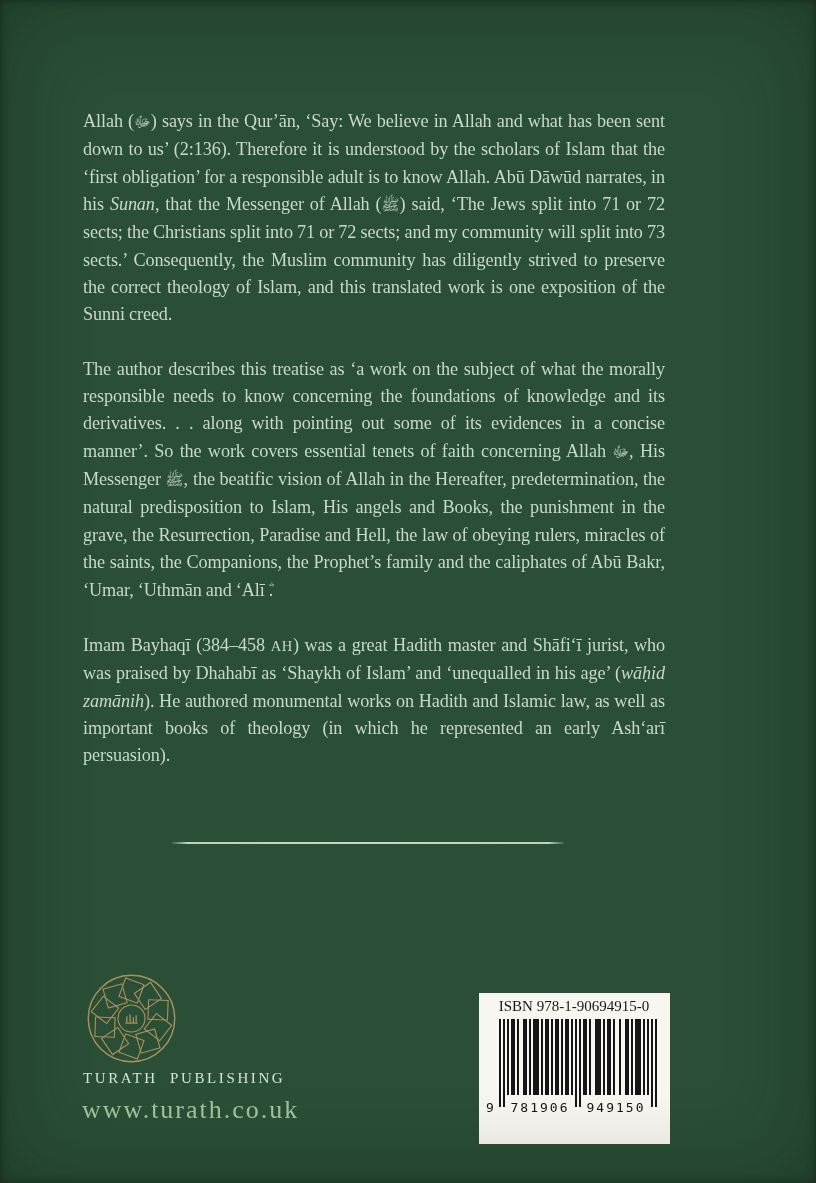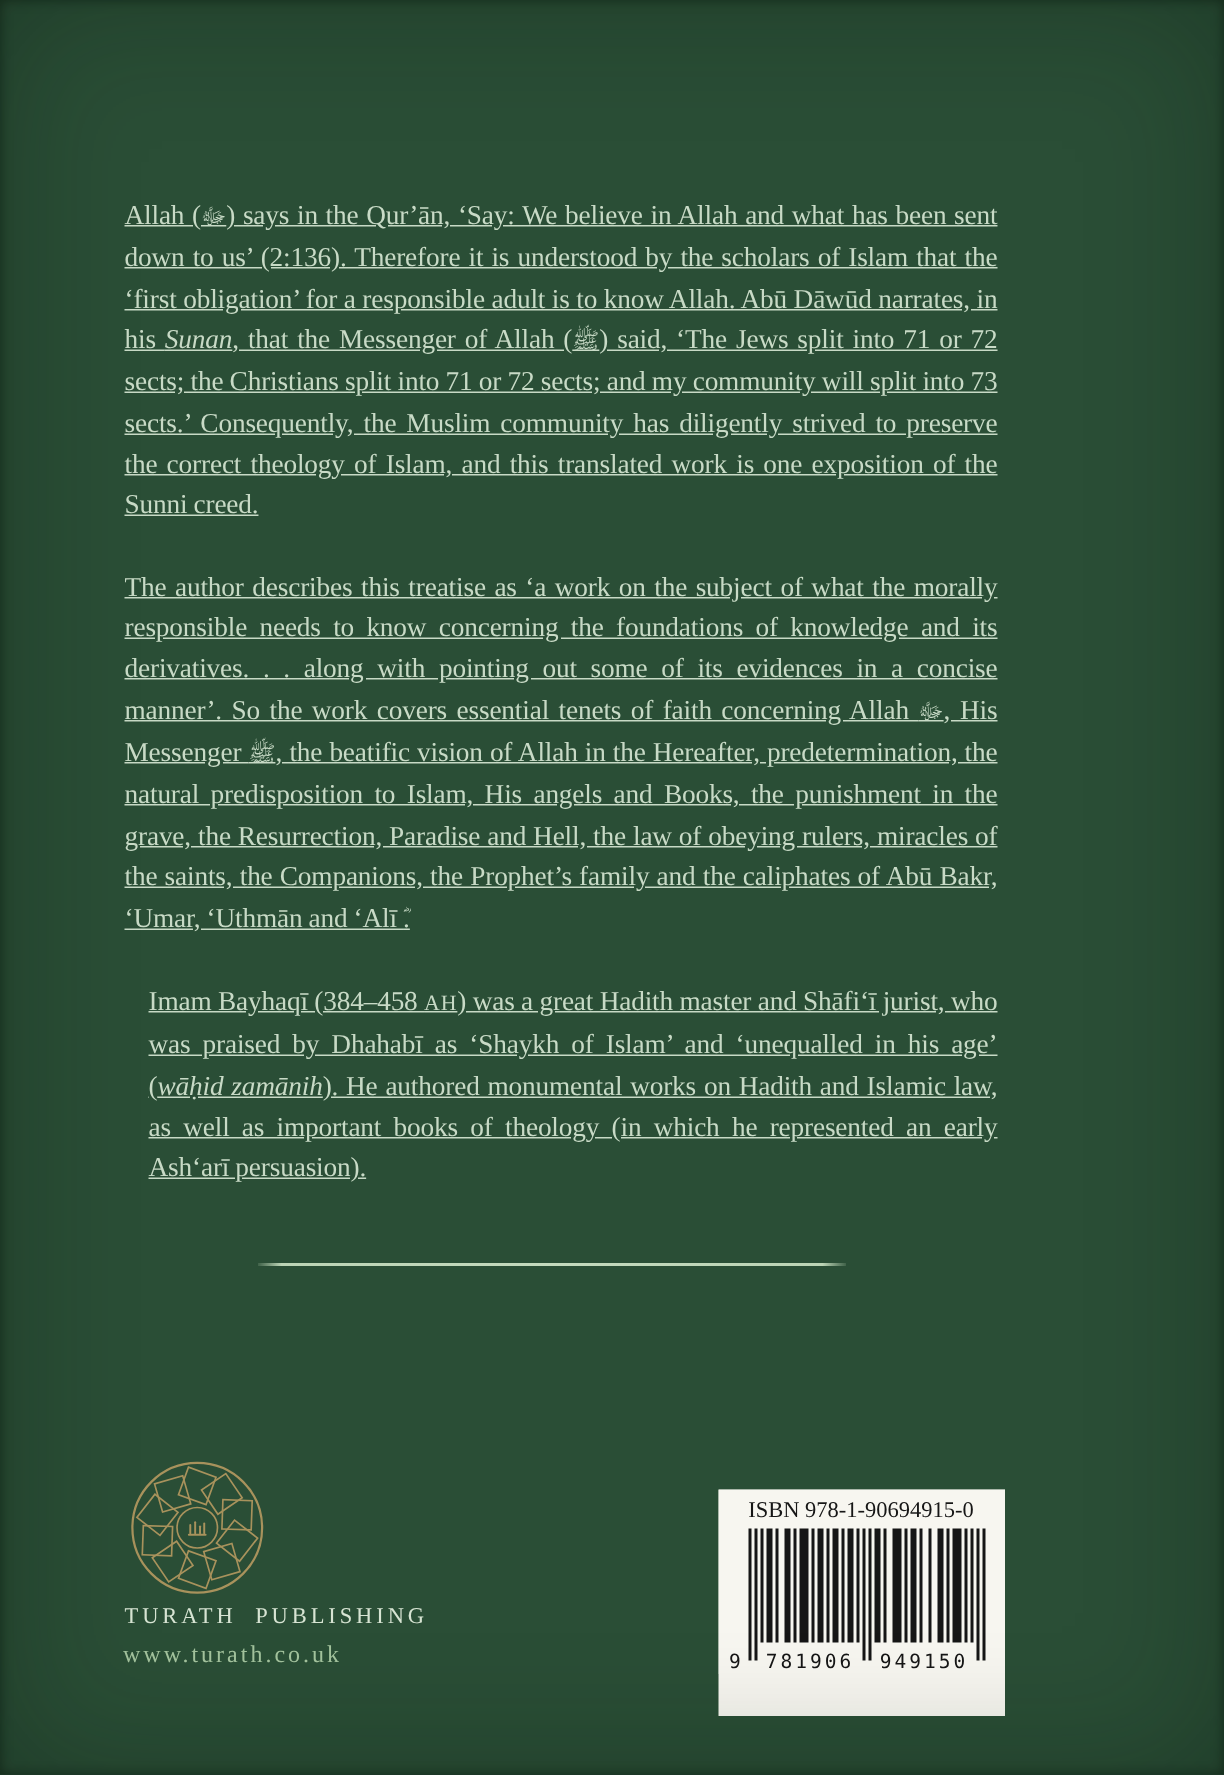--- a/index.html
+++ b/index.html
@@ -12,30 +12,30 @@
     font-family:"Liberation Serif","DejaVu Serif",serif;
   }
   
   .page::after{
     content:"";
     position:absolute;inset:0;
     box-shadow:inset 0 0 90px rgba(8,22,13,.32), inset 0 0 8px rgba(8,22,13,.55);
     pointer-events:none;
   }
   .cover-text{
-    position:absolute;left:83px;top:130px;width:582px;
+    position:absolute;left:83px;top:108px;width:582px;
     color:#c8dac6;
     font-size:18.2px;line-height:27.35px;
-    letter-spacing:-0.1px;word-spacing:-0.4px;text-decoration:underline;
+    letter-spacing:-0.1px;word-spacing:-0.4px;
   }
   .cover-text p{
     margin:0 0 27px 0;
     text-align:justify;
   }
-  .cover-text p:last-child{margin-bottom:0;margin-left:16px;}
+  .cover-text p:last-child{margin-bottom:0;}
   .cover-text em{font-style:italic;}
   .cover-text .hon{
     font-family:"DejaVu Sans","Liberation Serif",serif;
     font-size:0.82em;
   }
   .cover-text .sc{
     font-size:0.8em;
     letter-spacing:0.6px;
   }
   .divider{
@@ -49,21 +49,21 @@
   }
   .publisher-name{
     position:absolute;left:83px;top:1070px;
     color:#d7e4d3;
     font-size:15px;letter-spacing:2.6px;word-spacing:6px;
     font-weight:normal;
   }
   .website{
     position:absolute;left:82px;top:1095px;
     color:#a3c39d;
-    font-size:16px;letter-spacing:2px;
+    font-size:26px;letter-spacing:2px;
   }
   .barcode-box{
     position:absolute;left:479px;top:993px;width:191px;height:151px;
     background:#f7f6f0;
   }
   .barcode-box svg{display:block;width:191px;height:123px;}
 </style>
 </head>
 <body>
 

